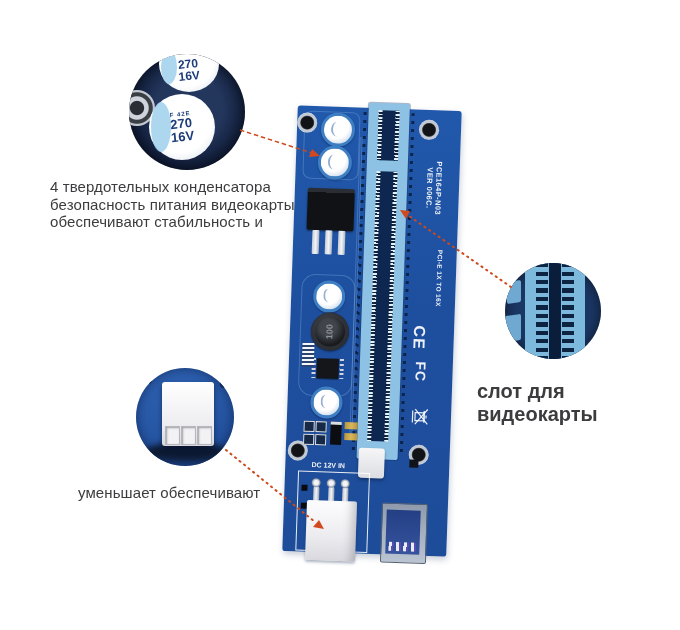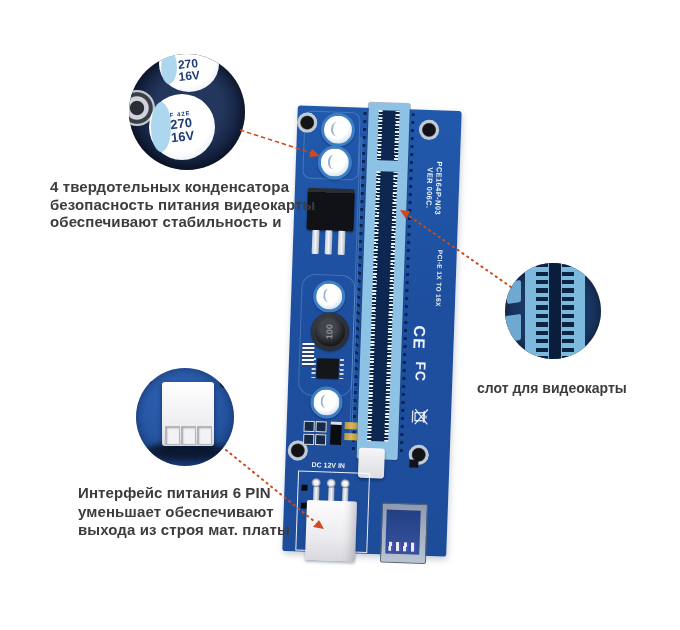--- a/index.html
+++ b/index.html
@@ -1,22 +1,22 @@
 <!DOCTYPE html>
 <html><head>
 <meta charset="utf-8">
 <style>
   html,body{margin:0;padding:0;background:#fff;}
   .canvas{position:relative;width:680px;height:630px;background:#ffffff;overflow:hidden;
           font-family:"Liberation Sans",sans-serif;}
 
   
-  .note{position:absolute;color:#3c3c3e;font-weight:700;font-size:15px;line-height:17.5px;letter-spacing:.1px;}
+  .note{position:absolute;color:#3c3c3e;font-weight:400;font-size:15px;line-height:17.5px;letter-spacing:.1px;}
   .note2{line-height:18.5px;}
-  .note-single{position:absolute;color:#3c3c3e;font-weight:700;font-size:14px;}
+  .note-single{position:absolute;color:#3c3c3e;font-weight:700;font-size:20px;}
 
   
   .pcb{position:absolute;left:290px;top:108px;width:164px;height:446px;
        background:linear-gradient(175deg,#2159ac 0%,#1e4f9f 45%,#1d4c99 100%);
        border-radius:3px;transform:rotate(2deg);transform-origin:50% 50%;
        box-shadow:1px 3px 6px rgba(40,60,100,.25);}
   .trace{position:absolute;border:1px solid rgba(150,195,240,.30);border-radius:8px;}
   .screw{position:absolute;width:20px;height:20px;border-radius:50%;
          background:radial-gradient(circle,#121316 0 42%,#3a3f47 46%,#c3c9d3 52% 66%,#e8ecf3 70% 78%,rgba(255,255,255,0) 82%);}
   .cap{position:absolute;border-radius:50%;border:3px solid #3e7fc4;
@@ -252,18 +252,16 @@
 
   <div class="note" style="left:50px;top:178px;width:290px;">
     <div>4 твердотельных конденсатора</div>
     <div>безопасность питания видеокарты</div>
     <div>обеспечивают стабильность и</div>
   </div>
 
   <div class="note-single" style="left:477px;top:380px;">слот для видеокарты</div>
 
   <div class="note note2" style="left:78px;top:484px;width:260px;">
-    <div>Интерфейс питания 6 PIN</div>
     <div>уменьшает обеспечивают</div>
-    <div>выхода из строя мат. платы</div>
   </div>
 
 </div>
 
 </body></html>

